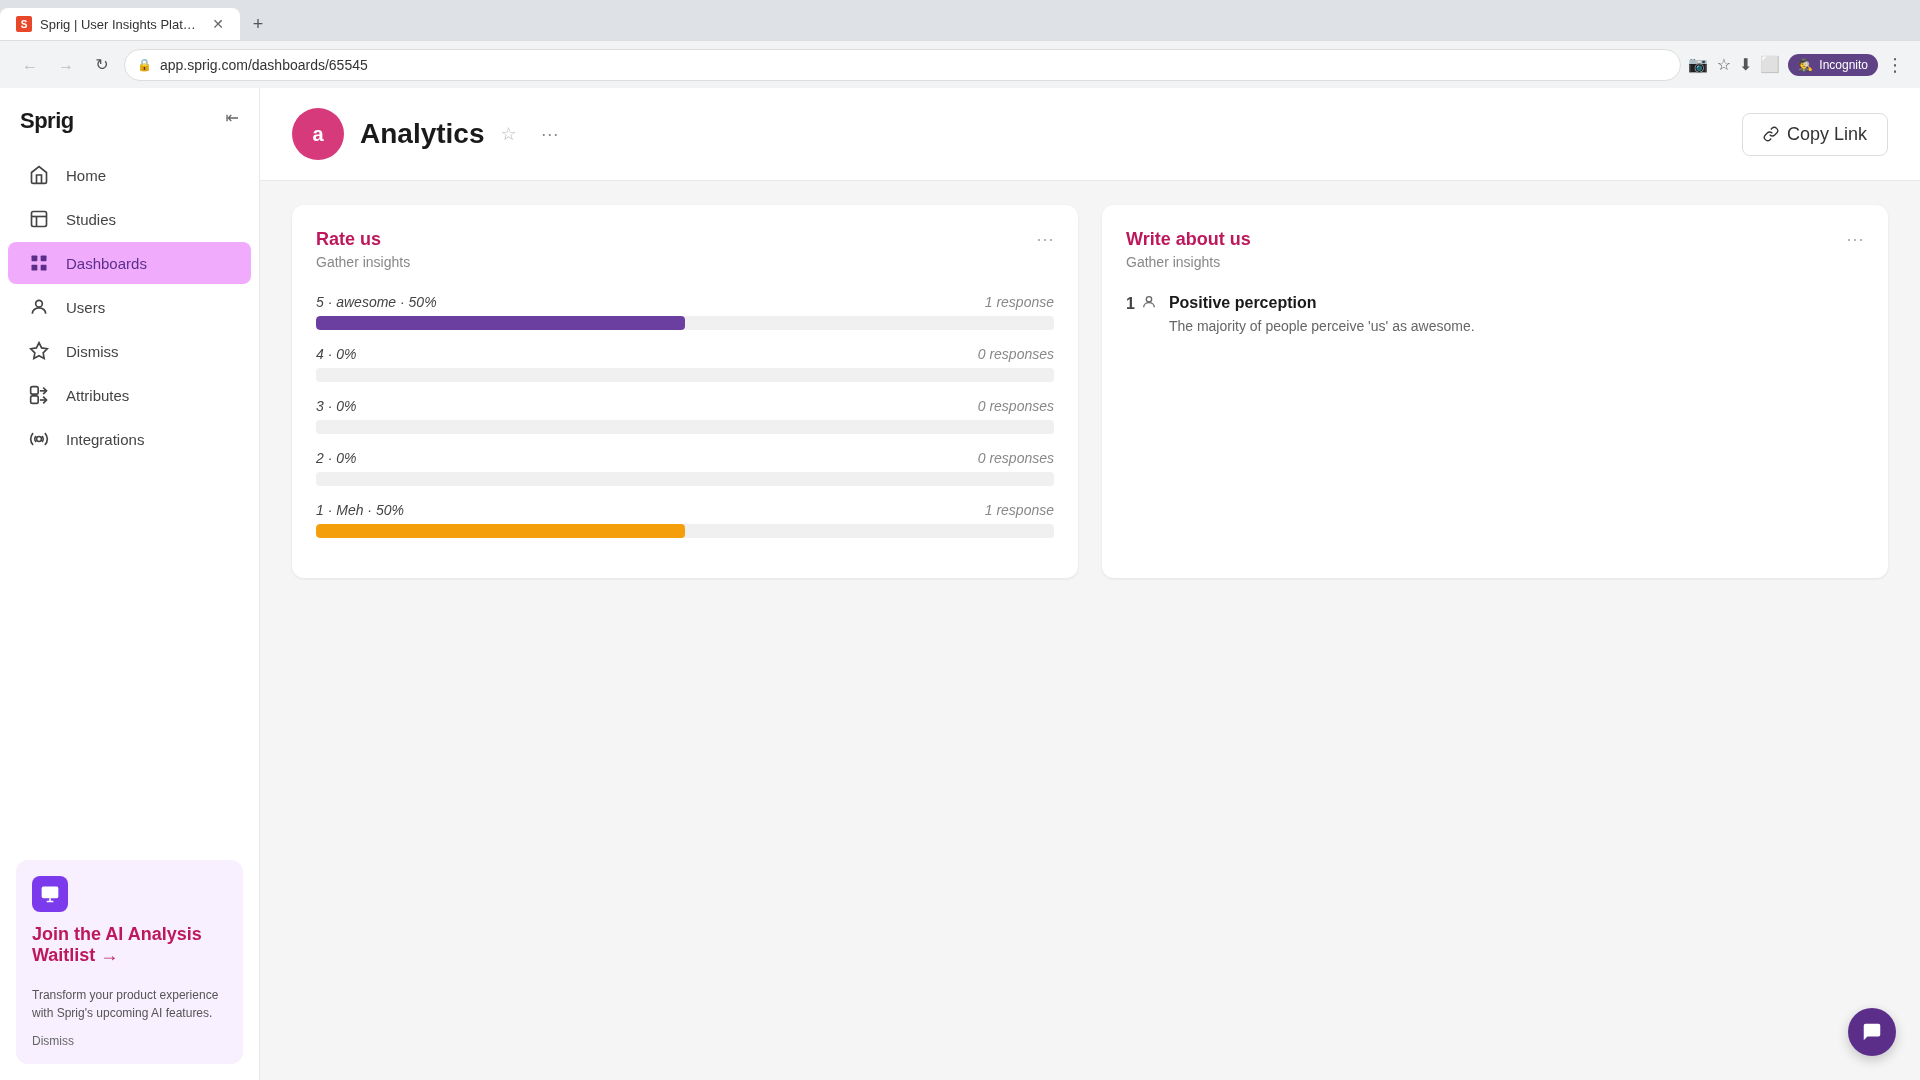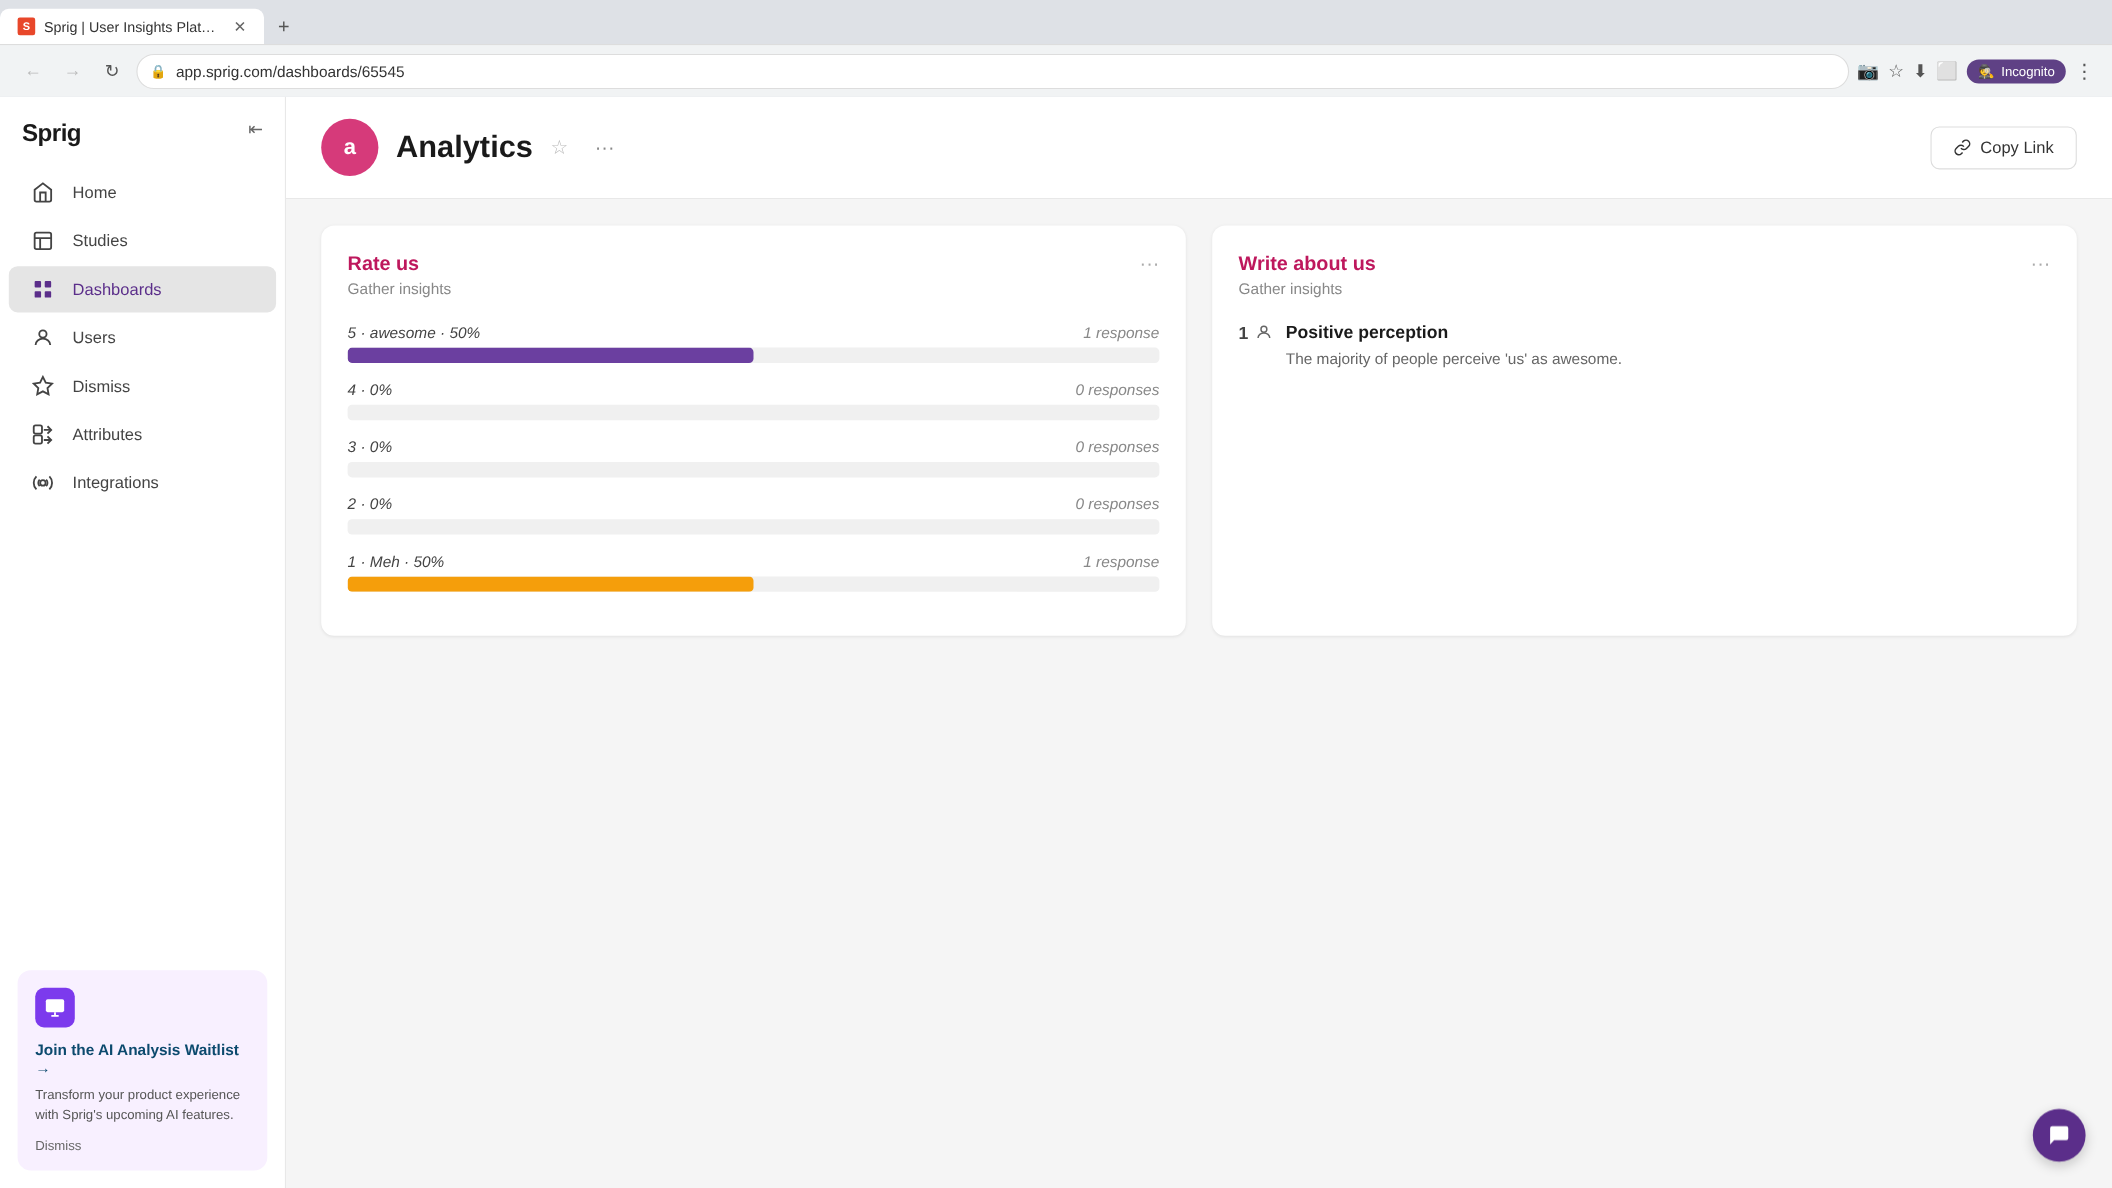--- a/index.html
+++ b/index.html
@@ -24,40 +24,40 @@
     
     .app-container { display: flex; flex: 1; overflow: hidden; }
 
     
     .sidebar { width: 260px; background: white; display: flex; flex-direction: column; border-right: 1px solid #e8e8e8; overflow-y: auto; flex-shrink: 0; }
     .sidebar-header { padding: 20px 20px 10px; display: flex; align-items: flex-start; justify-content: space-between; }
     .sprig-logo { font-size: 22px; font-weight: 700; color: #1a1a1a; letter-spacing: -0.5px; }
     .sidebar-collapse { color: #666; cursor: pointer; font-size: 16px; }
     .sidebar-nav { padding: 8px 0; flex: 1; }
     .nav-item { display: flex; align-items: center; gap: 16px; padding: 10px 20px; cursor: pointer; color: #444; font-size: 15px; font-weight: 500; border-radius: 8px; margin: 2px 8px; transition: background 0.15s; }
-    .nav-item.active { background: #e5e5e5; color: #5b2e8a; }
+    .nav-item.active { background: #f0abfc; color: #5b2e8a; }
     .nav-item .nav-icon { width: 22px; height: 22px; display: flex; align-items: center; justify-content: center; font-size: 18px; flex-shrink: 0; }
     .sidebar-promo { margin: 16px; background: #f8f0ff; border-radius: 12px; padding: 16px; }
     .promo-icon { width: 36px; height: 36px; background: #7c3aed; border-radius: 8px; display: flex; align-items: center; justify-content: center; margin-bottom: 12px; }
-    .promo-title { font-size: 14px; font-weight: 600; color: #0c4a6e; margin-bottom: 8px; }
+    .promo-title { font-size: 18px; font-weight: 600; color: #be185d; margin-bottom: 20px; }
     .promo-desc { font-size: 12px; color: #555; line-height: 1.5; margin-bottom: 12px; }
     .promo-dismiss { font-size: 12px; color: #666; cursor: pointer; }
 
     
     .main-content { flex: 1; display: flex; flex-direction: column; overflow: hidden; background: #f5f5f5; }
 
     
     .page-header { background: white; padding: 20px 32px; display: flex; align-items: center; justify-content: space-between; border-bottom: 1px solid #e8e8e8; flex-shrink: 0; }
     .header-left { display: flex; align-items: center; gap: 16px; }
     .avatar { width: 52px; height: 52px; background: #d63a7a; border-radius: 50%; display: flex; align-items: center; justify-content: center; color: white; font-size: 20px; font-weight: 700; flex-shrink: 0; }
     .page-title { font-size: 28px; font-weight: 700; color: #1a1a1a; }
     .header-actions { display: flex; align-items: center; gap: 8px; }
     .star-btn { color: #bbb; font-size: 18px; cursor: pointer; }
     .more-btn { color: #888; font-size: 18px; cursor: pointer; padding: 4px 8px; }
-    .copy-link-btn { display: flex; align-items: center; gap: 8px; border: 1.5px solid #ddd; border-radius: 8px; padding: 10px 20px; font-size: 15px; font-weight: 500; color: #333; cursor: pointer; background: white; }
+    .copy-link-btn { display: flex; align-items: center; gap: 8px; border: 1.5px solid #ddd; border-radius: 8px; padding: 10px 20px; font-size: 18px; font-weight: 500; color: #333; cursor: pointer; background: white; }
 
     
     .dashboard-content { flex: 1; overflow-y: auto; padding: 24px 32px; }
     .cards-grid { display: grid; grid-template-columns: 1fr 1fr; gap: 24px; }
 
     
     .card { background: white; border-radius: 12px; padding: 24px; box-shadow: 0 1px 3px rgba(0,0,0,0.08); }
     .card-header { display: flex; align-items: flex-start; justify-content: space-between; margin-bottom: 4px; }
     .card-title { font-size: 18px; font-weight: 700; color: #be185d; }
     .card-subtitle { font-size: 14px; color: #888; margin-bottom: 24px; }

